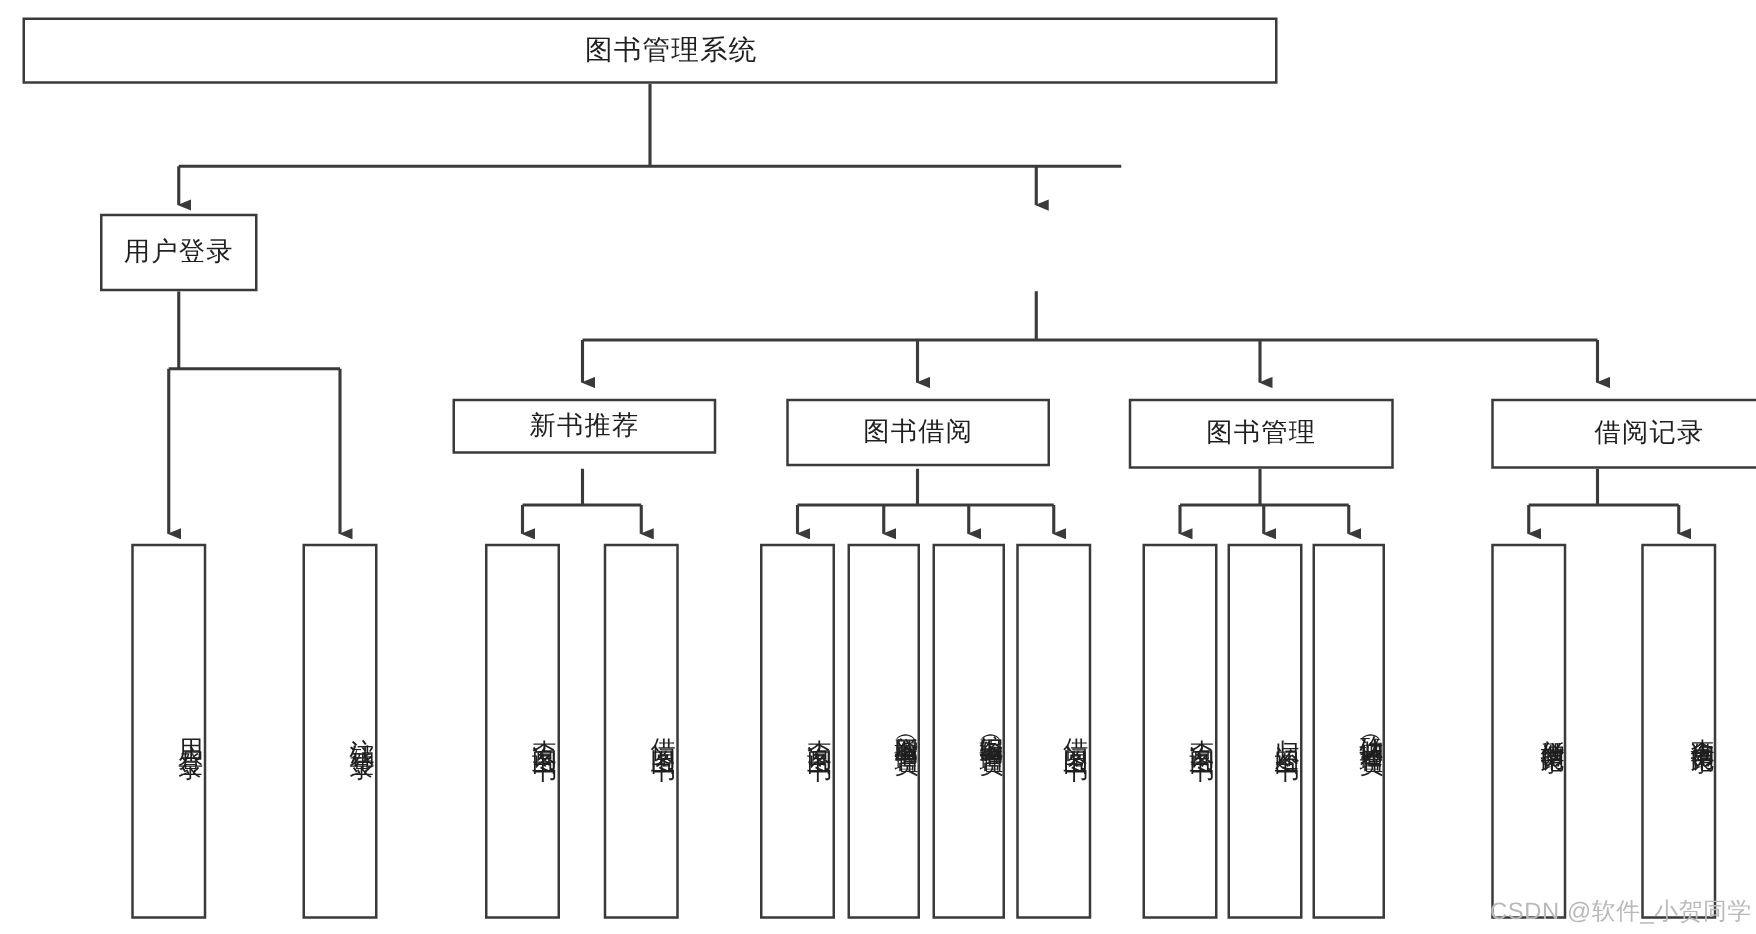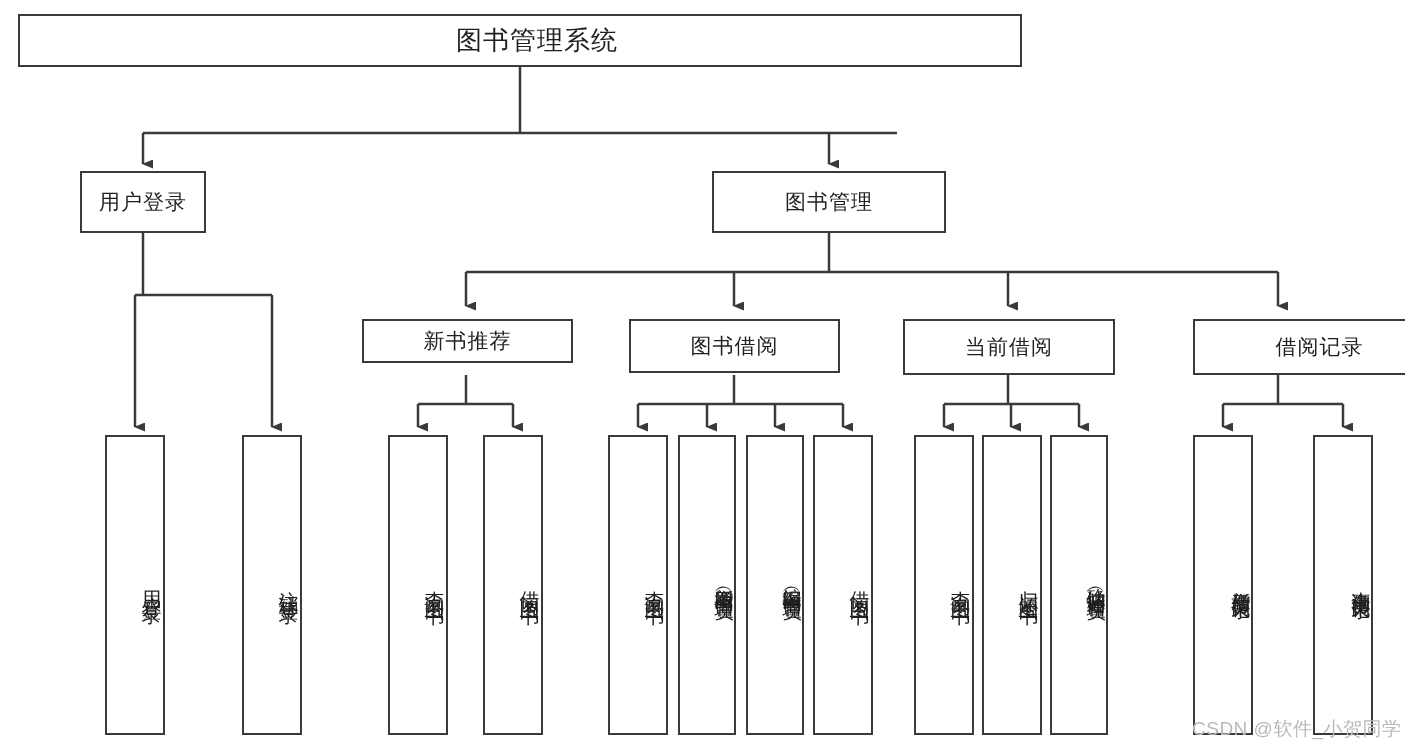--- a/index.html
+++ b/index.html
@@ -35,21 +35,21 @@
     align-items: center;
     justify-content: center;
     color: #1f1f1f;
   }
   .node.horizontal {
     font-size: 21px;
     letter-spacing: 1px;
     line-height: 1.2;
   }
   .node.root {
-    font-size: 26px;
+    font-size: 22px;
     padding-left: 34px;
   }
   .node.vertical {
     writing-mode: vertical-rl;
     text-orientation: upright;
     font-size: 20px;
     letter-spacing: 5px;
     line-height: 1.1;
     padding: 16px 0;
     align-items: flex-start;
@@ -125,34 +125,31 @@
   </svg>
 
   <div class="node horizontal root" style="left:18px; top:14px; width:1004px; height:53px;">
     <span>图书管理系统</span>
   </div>
 
   <div class="node horizontal" style="left:80px; top:171px; width:126px; height:62px;">
     <span>用户登录</span>
   </div>
 
-  <div class="node horizontal" style="left:712px; top:171px; width:234px; height:62px;">
-    <span>图书管理</span>
-  </div>
 
   <div class="node horizontal" style="left:362px; top:319px; width:211px; height:44px;">
     <span>新书推荐</span>
   </div>
 
   <div class="node horizontal" style="left:629px; top:319px; width:211px; height:54px;">
     <span>图书借阅</span>
   </div>
 
   <div class="node horizontal" style="left:903px; top:319px; width:212px; height:56px;">
-    <span>当前借阅</span>
+    <span>图书管理</span>
   </div>
 
   <div class="node horizontal" style="left:1172px; top:319px; width:253px; height:56px;margin-left:21px;">
     <span>借阅记录</span>
   </div>
 
   <div class="node vertical" style="left:105px; top:435px; width:60px; height:300px;">
     <span>用户登录</span>
   </div>
 

